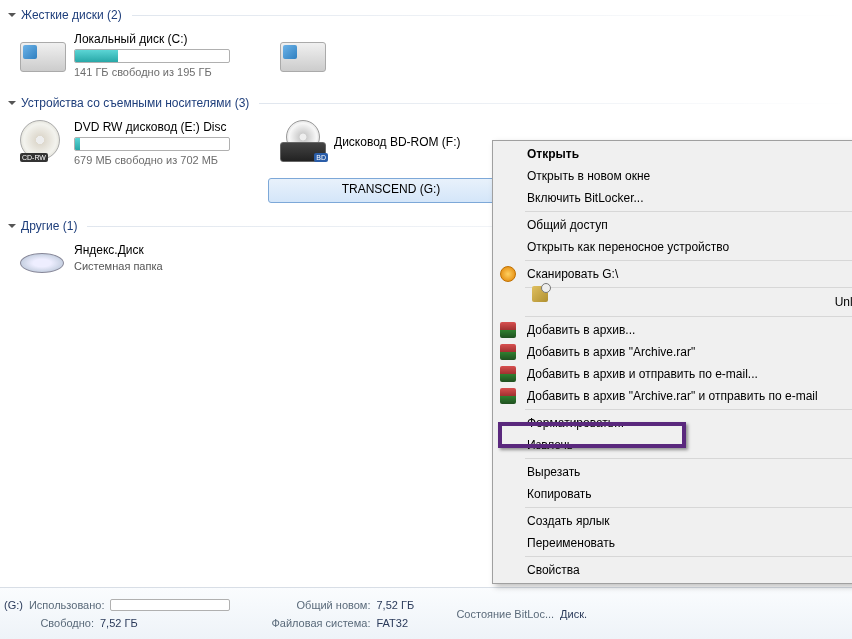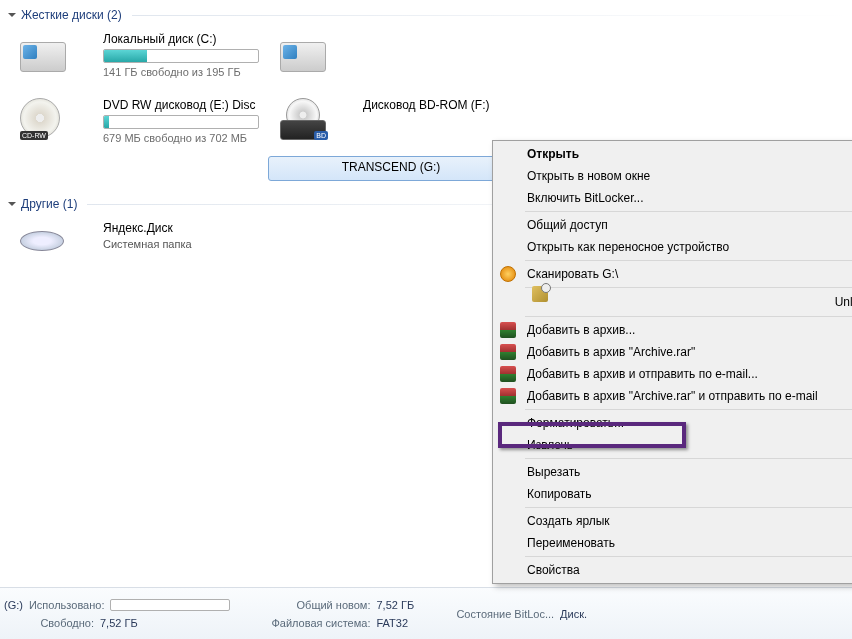--- a/index.html
+++ b/index.html
@@ -42,21 +42,20 @@
     .drives-row {
       display: flex;
       flex-wrap: wrap;
       margin-bottom: 6px;
     }
     .drive-item {
       display: flex;
       width: 250px;
       margin: 0 0 10px 10px;
       padding: 2px;
-      gap: 29px;
     }
     .drive-item.selected {
       border: 1px solid #7da8d8;
       border-radius: 3px;
       background: linear-gradient(#e8f1fb, #d4e6f9);
       padding: 3px 6px;
     }
     .drive-icon {
       width: 48px;
       height: 42px;
@@ -329,41 +328,47 @@
         <div class="drive-sub">141 ГБ свободно из 195 ГБ</div>
       </div>
     </div>
     <div class="drive-item">
       <div class="drive-icon">
           <div class="hdd-icon"></div>
         </div>
     </div>
   </div>
 
+  <div class="group-header">
+    <span class="tri"></span>
+    <span>Устройства со съемными носителями</span>
+    &nbsp;<span>(3)</span>
+    <span class="hr"></span>
+  </div>
   <div class="drives-row">
     <div class="drive-item">
       <div class="drive-icon">
         <div class="cd-icon"></div>
         <div class="cd-badge">CD-RW</div>
       </div>
       <div class="drive-info">
         <div class="drive-title">DVD RW дисковод (E:) Disc</div>
         <div class="usage-bar">
             <div class="usage-fill" style="width:3%"></div>
           </div>
         <div class="drive-sub">679 МБ свободно из 702 МБ</div>
       </div>
     </div>
     <div class="drive-item">
       <div class="drive-icon">
         <div class="bd-disc"></div>
         <div class="bd-base"></div>
         <div class="bd-badge">BD</div>
       </div>
-      <div class="drive-info" style="display:flex;align-items:flex-start">
+      <div class="drive-info" style="display:flex;align-items:center">
         <div class="drive-title">Дисковод BD-ROM (F:)</div>
       </div>
     </div>
     <div class="drive-item selected" style="margin-left:260px;width:246px;justify-content:center">
       <div class="drive-title" style="text-align:center;width:100%">TRANSCEND (G:)</div>
     </div>
   </div>
 
   <div class="group-header">
     <span class="tri"></span>

